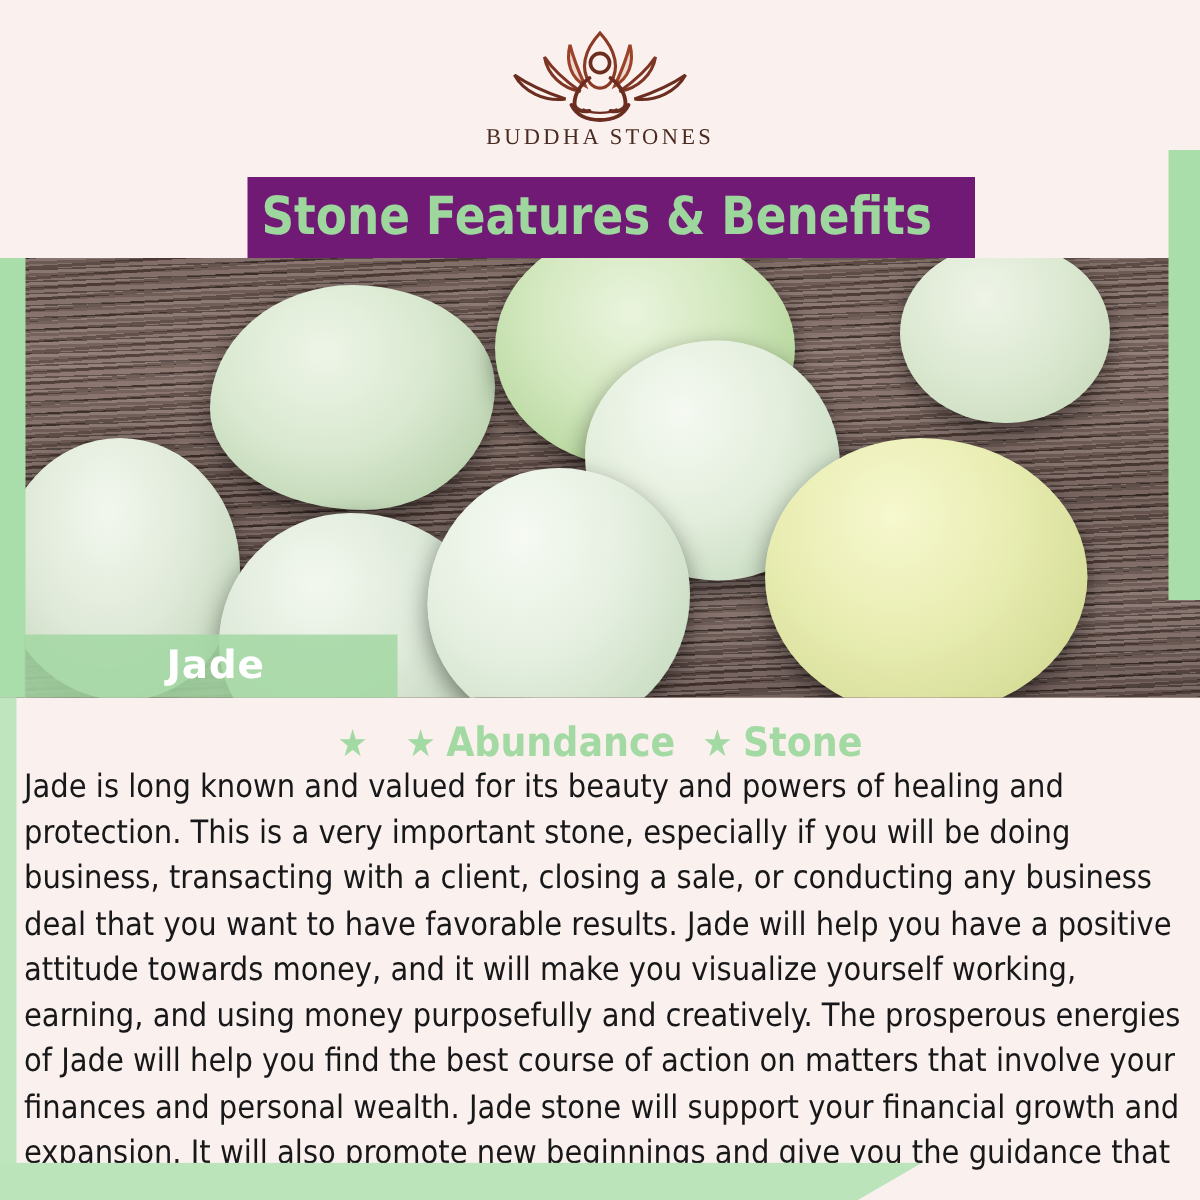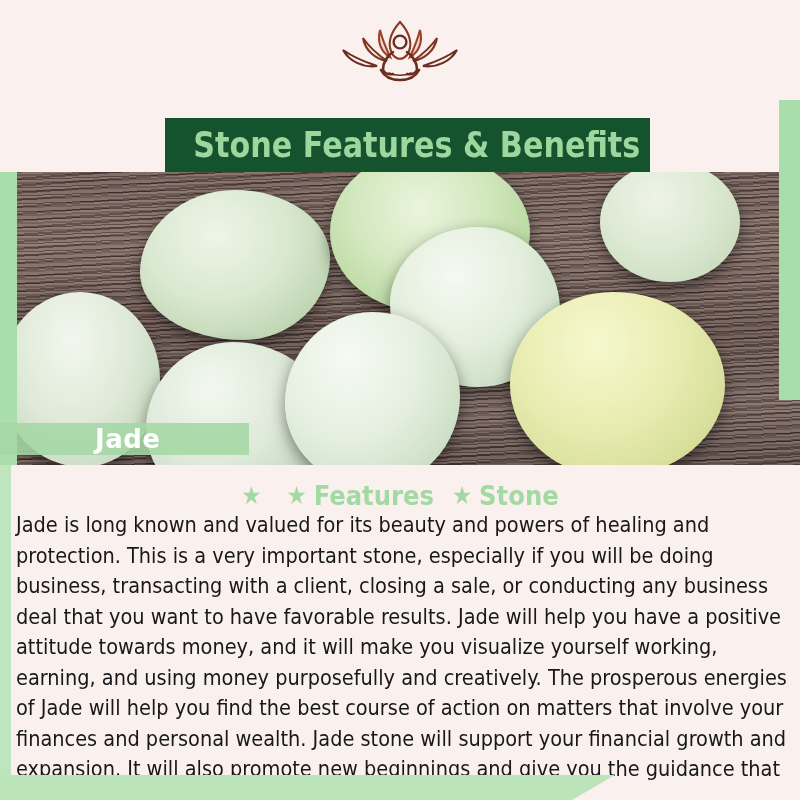--- a/index.html
+++ b/index.html
@@ -90,24 +90,24 @@
     font-weight: 400;
   }
 
   
   .title-banner {
     position: absolute;
     left: 165px;
     top: 118px;
     width: 485px;
     height: 54px;
-    background: #14532d;
-    display: flex;
-    align-items: center;
-    justify-content: flex-end;
+    background: #701a75;
+    display: flex;
+    align-items: center;
+    justify-content: flex-start;
     z-index: 7;
   }
   .title-text {
     font-family: "Liberation Sans Narrow", "DejaVu Sans Condensed", "Liberation Sans", sans-serif;
     font-weight: bold;
     font-size: 35px;
     color: #9dd79d;
     letter-spacing: 0px;
     transform: scaleX(0.96);
     white-space: nowrap;
@@ -164,24 +164,24 @@
   .s7 { left: 0px; top: 120px; width: 160px; height: 175px;
         background: radial-gradient(ellipse at 45% 28%, #f2f7ee 0%, #e0ead9 45%, #c6d9bf 82%, #aac3a2 100%);
         border-radius: 50% 50% 48% 52% / 50% 50% 50% 50%; }
   .s8 { left: 600px; top: -10px; width: 140px; height: 120px;
         background: radial-gradient(ellipse at 40% 30%, #eef4e7 0%, #dbe8d1 50%, #c0d5b3 100%);
         border-radius: 50%; }
 
   
   .jade-banner {
     position: absolute;
-    left: 0;
+    left: 16px;
     top: 423px;
     width: 249px;
-    height: 32px;
+    height: 42px;
     background: rgba(164, 215, 164, 0.88);
     display: flex;
     align-items: center;
     z-index: 8;
   }
   .jade-label {
     color: #ffffff;
     font-size: 26px;
     font-weight: bold;
     padding-left: 95px;
@@ -253,20 +253,21 @@
 
         <circle cx="75" cy="26" r="6.4" stroke="#6b2d20" stroke-width="2.4"></circle>
 
         <path d="M68 36 C62 40 58 47 58 53 C58 57 63 59 68 58" stroke="#6b2d20" stroke-width="2.6"></path>
         <path d="M82 36 C88 40 92 47 92 53 C92 57 87 59 82 58" stroke="#6b2d20" stroke-width="2.6"></path>
 
         <path d="M56 54 C60 62 68 64 75 64 C82 64 90 62 94 54" stroke="#6b2d20" stroke-width="2.6"></path>
         <path d="M64 57 C70 60 80 60 86 57" stroke="#6b2d20" stroke-width="1.6"></path>
       </g>
     </svg>
+    <div class="logo-text">BUDDHA STONES</div>
   </div>
 
   <div class="deco-left-top"></div>
   <div class="deco-left-bottom"></div>
   <div class="deco-right-bar"></div>
   <div class="deco-bottom-band"></div>
 
   <div class="title-banner">
     <div class="title-text">Stone Features &amp; Benefits</div>
   </div>
@@ -286,21 +287,21 @@
   <div class="jade-banner">
     <div class="jade-label">Jade</div>
   </div>
 
   <div class="benefits">
     <div class="benefit">
       <span class="star">★</span>
     </div>
     <div class="benefit">
       <span class="star">★</span>
-      <span>Features</span>
+      <span>Abundance</span>
     </div>
     <div class="benefit">
       <span class="star">★</span>
       <span>Stone</span>
     </div>
   </div>
 
   <div class="body-copy">Jade is long known and valued for its beauty and powers of healing and protection. This is a very important stone, especially if you will be doing business, transacting with a client, closing a sale, or conducting any business deal that you want to have favorable results. Jade will help you have a positive attitude towards money, and it will make you visualize yourself working, earning, and using money purposefully and creatively. The prosperous energies of Jade will help you find the best course of action on matters that involve your finances and personal wealth. Jade stone will support your financial growth and expansion. It will also promote new beginnings and give you the guidance that you need to be successful and wealthy!</div>
 
 </div>

